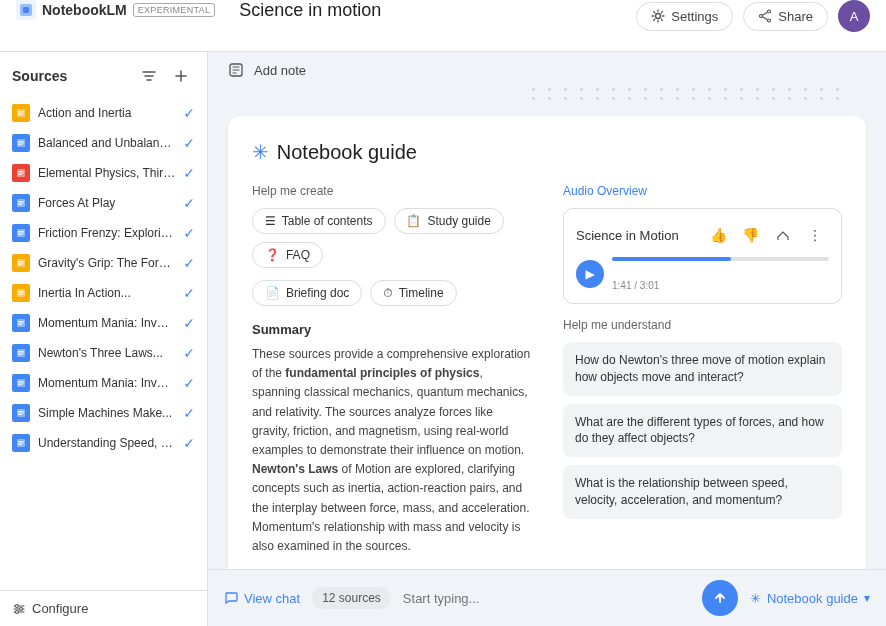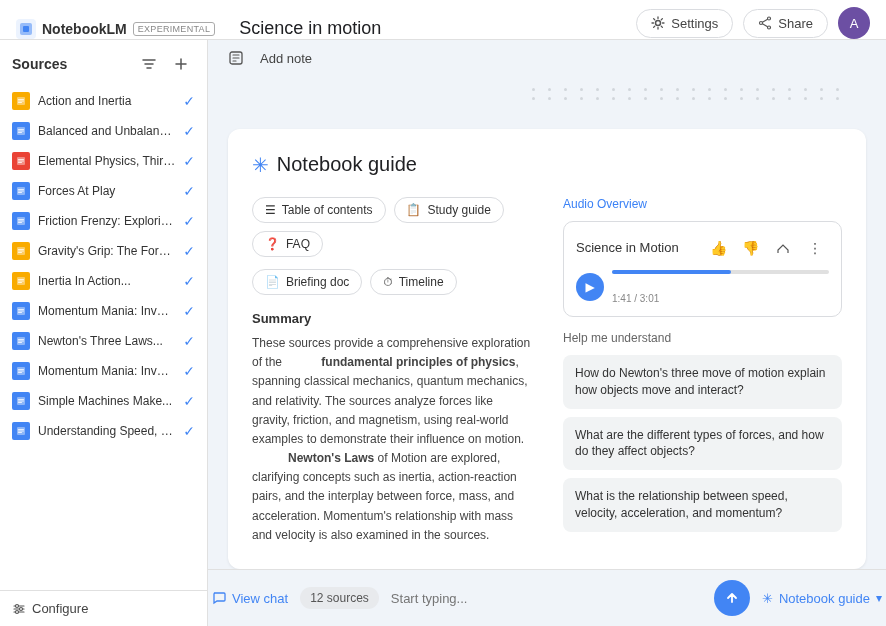--- a/index.html
+++ b/index.html
@@ -1,19 +1,19 @@
 <!DOCTYPE html>
 <html><head>
   <meta charset="utf-8">
   <style>
     * { box-sizing: border-box; margin: 0; padding: 0; }
     body { font-family: 'Google Sans', Arial, sans-serif; font-size: 13px; background: #f8f9fa; display: flex; flex-direction: column; height: 626px; overflow: hidden; }
 
     
-    .topbar { display: flex; align-items: flex-end; padding: 0 16px; height: 40px; background: #fff; border-bottom: 1px solid #e0e0e0; gap: 8px; }
+    .topbar { display: flex; align-items: flex-start; padding: 0 16px; height: 52px; background: #fff; border-bottom: 1px solid #e0e0e0; gap: 8px; }
     .topbar-logo { display: flex; align-items: center; gap: 6px; font-size: 14px; font-weight: 500; color: #444; }
     .topbar-logo .logo-icon { width: 20px; height: 20px; display: flex; align-items: center; justify-content: center; }
     .topbar-logo .logo-text { font-size: 14px; font-weight: 600; color: #333; }
     .topbar-logo .exp-badge { font-size: 9px; border: 1px solid #aaa; border-radius: 3px; padding: 1px 4px; color: #888; letter-spacing: 0.3px; text-transform: uppercase; }
     .topbar-title { flex: 1; font-size: 18px; font-weight: 400; color: #202124; padding-left: 16px; }
     .topbar-actions { display: flex; align-items: center; gap: 10px; }
     .btn-outlined { display: flex; align-items: center; gap: 6px; border: 1px solid #dadce0; border-radius: 20px; padding: 6px 14px; background: #fff; color: #444; cursor: pointer; font-size: 13px; }
     .avatar { width: 32px; height: 32px; border-radius: 50%; background: #6c4fa3; display: flex; align-items: center; justify-content: center; color: #fff; font-size: 13px; cursor: pointer; }
 
     
@@ -32,21 +32,21 @@
     .source-name { flex: 1; font-size: 12px; color: #333; white-space: nowrap; overflow: hidden; text-overflow: ellipsis; }
     .source-check { color: #4285f4; font-size: 14px; flex-shrink: 0; }
 
     .sidebar-footer { padding: 10px 12px; border-top: 1px solid #e0e0e0; }
     .configure-btn { display: flex; align-items: center; gap: 6px; font-size: 13px; color: #444; cursor: pointer; }
 
     
     .content-area { flex: 1; display: flex; flex-direction: column; overflow: hidden; background: #f0f4f9; }
 
     .content-toolbar { display: flex; align-items: center; padding: 10px 20px; background: #f0f4f9; }
-    .add-note-btn { display: flex; align-items: flex-end; gap: 16px; color: #444; cursor: pointer; font-size: 13px; border: none; background: transparent; }
+    .add-note-btn { display: flex; align-items: flex-end; gap: 10px; color: #444; cursor: pointer; font-size: 13px; border: none; background: transparent; }
 
     .content-main { flex: 1; overflow-y: auto; padding: 0 20px 0; display: flex; flex-direction: column; gap: 16px; }
 
     
     .dot-pattern { height: 60px; display: flex; align-items: center; justify-content: flex-end; padding-right: 20px; }
     .dots { display: grid; grid-template-columns: repeat(20, 10px); gap: 6px; opacity: 0.35; }
     .dot { width: 3px; height: 3px; border-radius: 50%; background: #9aa0a6; }
 
     
     .notebook-card { background: #fff; border-radius: 12px; padding: 24px; box-shadow: 0 1px 3px rgba(0,0,0,0.08); }
@@ -58,41 +58,41 @@
     .card-left { flex: 1; }
     .card-right { flex: 1; }
 
     .help-label { font-size: 12px; color: #666; margin-bottom: 10px; }
     .chip-row { display: flex; flex-wrap: wrap; gap: 8px; margin-bottom: 12px; }
     .chip { display: flex; align-items: center; gap: 6px; border: 1px solid #dadce0; border-radius: 20px; padding: 5px 12px; font-size: 12px; color: #333; cursor: pointer; background: #fff; }
     .chip-icon { font-size: 12px; }
 
     .summary-title { font-size: 13px; font-weight: 600; color: #333; margin-bottom: 8px; }
     .summary-text { font-size: 12px; color: #444; line-height: 1.6; }
-    .summary-text strong { font-weight: 700; margin-left: 36px; }
+    .summary-text strong { font-weight: 700; }
 
     
     .audio-label { font-size: 12px; color: #3b82f6; margin-bottom: 10px; }
     .audio-player { border: 1px solid #dadce0; border-radius: 10px; padding: 12px; margin-bottom: 14px; }
     .audio-title-row { display: flex; align-items: center; justify-content: space-between; margin-bottom: 8px; }
     .audio-title { font-size: 13px; font-weight: 500; color: #333; }
     .audio-controls-row { display: flex; align-items: center; gap: 8px; }
     .play-btn { width: 28px; height: 28px; border-radius: 50%; background: #4285f4; color: #fff; border: none; cursor: pointer; display: flex; align-items: center; justify-content: center; font-size: 12px; }
     .progress-container { flex: 1; }
     .progress-bar-bg { height: 4px; background: #e0e0e0; border-radius: 2px; position: relative; }
     .progress-bar-fill { height: 4px; background: #4285f4; border-radius: 2px; }
     .progress-time { font-size: 10px; color: #888; margin-top: 19px; }
     .audio-action-btns { display: flex; gap: 4px; }
     .audio-action-btn { width: 28px; height: 28px; border: none; background: transparent; cursor: pointer; color: #555; font-size: 14px; display: flex; align-items: center; justify-content: center; border-radius: 50%; }
 
     .understand-label { font-size: 12px; color: #666; margin-bottom: 10px; }
     .question-chip { background: #f1f3f4; border-radius: 8px; padding: 10px 12px; font-size: 12px; color: #333; cursor: pointer; margin-bottom: 8px; line-height: 1.4; }
 
     
-    .bottom-bar { display: flex; align-items: center; padding: 10px 4px; background: #f0f4f9; border-top: 1px solid #e0e0e0; gap: 12px; }
+    .bottom-bar { display: flex; align-items: center; padding: 10px 16px; background: #f0f4f9; border-top: 1px solid #e0e0e0; gap: 12px; }
     .view-chat-btn { display: flex; align-items: center; gap: 6px; font-size: 13px; color: #4285f4; cursor: pointer; border: none; background: transparent; white-space: nowrap; }
     .sources-badge { background: #e8eaed; border-radius: 12px; padding: 4px 10px; font-size: 12px; color: #555; white-space: nowrap; }
     .chat-input { flex: 1; border: none; background: transparent; font-size: 13px; color: #333; outline: none; }
     .send-btn { width: 36px; height: 36px; border-radius: 50%; background: #4285f4; border: none; color: #fff; cursor: pointer; display: flex; align-items: center; justify-content: center; font-size: 16px; }
     .notebook-guide-tab { display: flex; align-items: center; gap: 6px; font-size: 13px; color: #4285f4; cursor: pointer; white-space: nowrap; margin-left: auto; }
     .chevron-icon { font-size: 12px; }
   </style>
 </head>
 <body>
 
@@ -345,20 +345,21 @@
       </div>
 
       <div class="notebook-card">
         <div class="notebook-card-title">
           <span class="spark-icon">✳</span>
           <span class="card-heading">Notebook guide</span>
         </div>
         <div class="card-content">
 
           <div class="card-left">
+            <div class="help-label">Help me create</div>
             <div class="chip-row" id="chips-row-1">
                 <div class="chip">
                   <span class="chip-icon">☰</span>
                   <span>Table of contents</span>
                 </div>
                 <div class="chip">
                   <span class="chip-icon">📋</span>
                   <span>Study guide</span>
                 </div>
                 <div class="chip">

